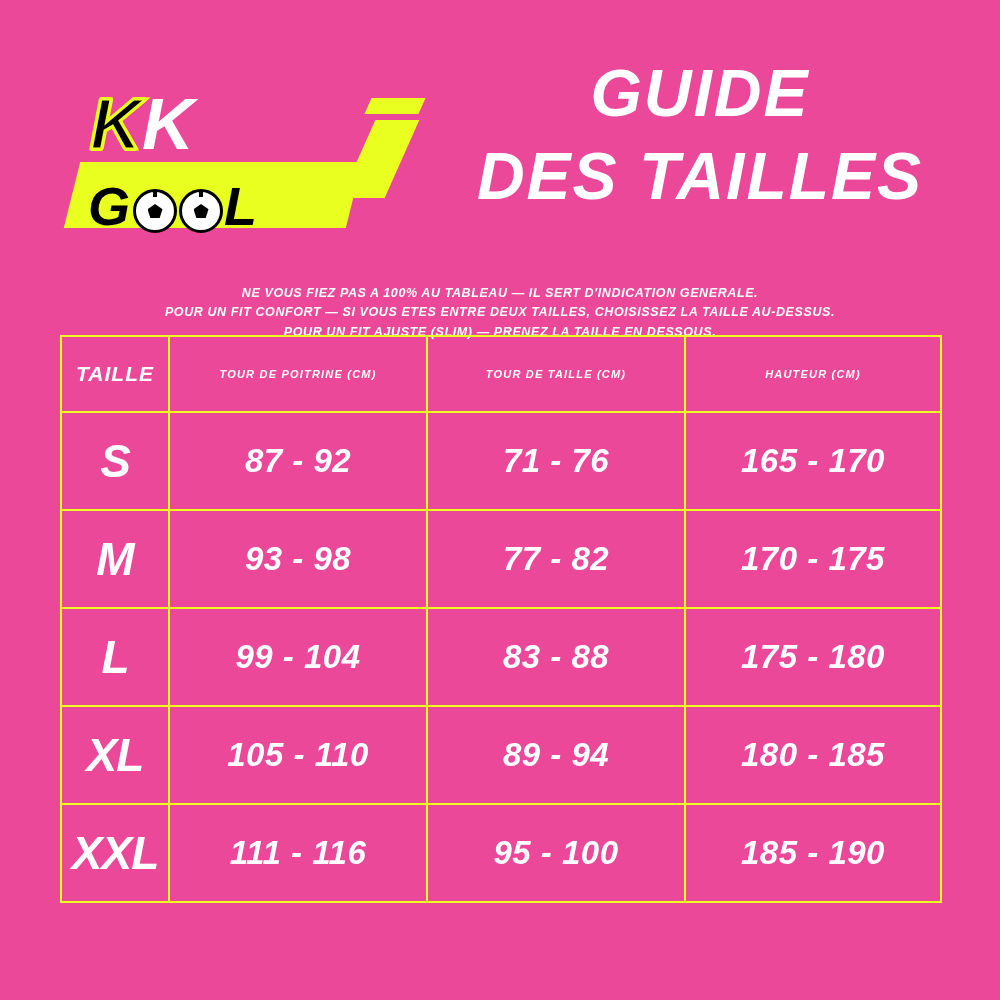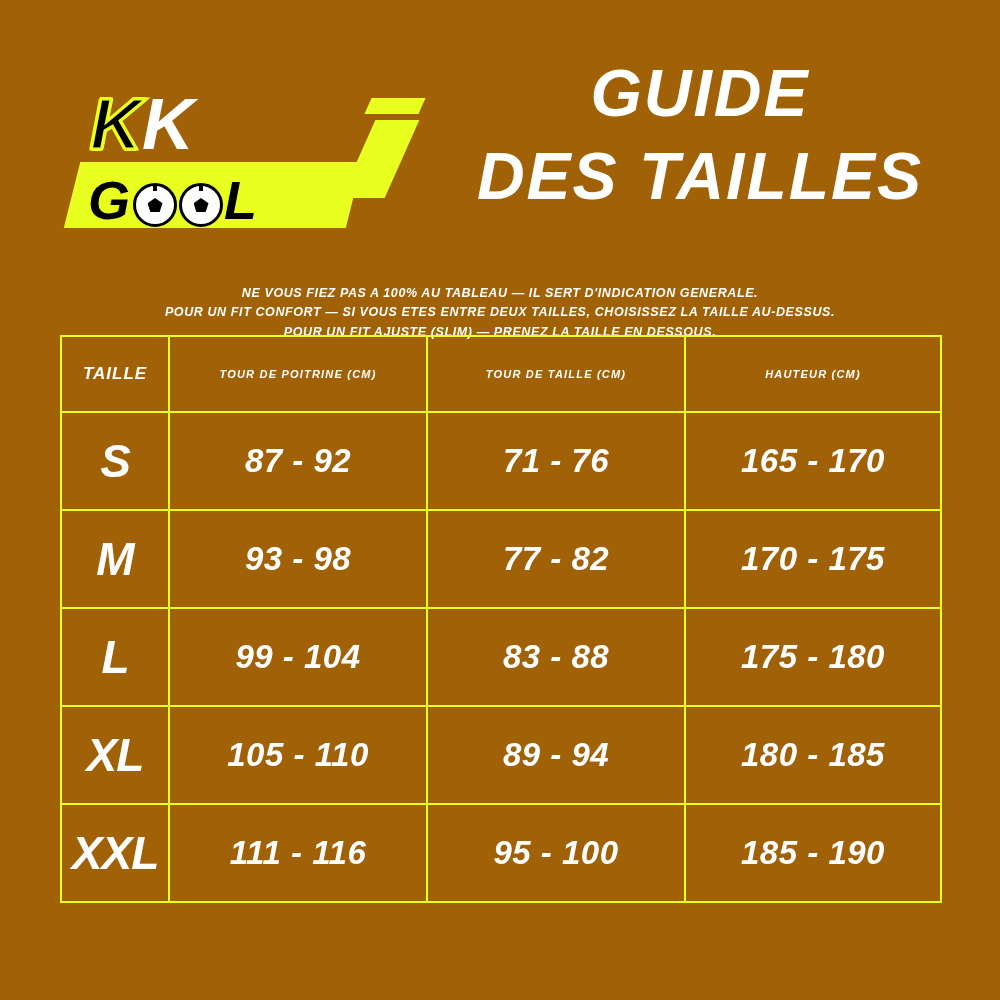--- a/index.html
+++ b/index.html
@@ -6,21 +6,21 @@
   html, body {
     margin: 0; padding: 0;
     width: 1000px; height: 1000px;
     background: #000;
     font-family: "Liberation Sans", sans-serif;
     overflow: hidden;
   }
   .page {
     position: relative;
     width: 1000px; height: 1000px;
-    background: #a16207;
+    background: #ec4899;
   }
 
   
   .header {
     position: relative;
     height: 260px;
   }
 
   
   .logo {
@@ -64,21 +64,21 @@
   .logo-kk .k-fill { color: #fff; margin-left: 2px; }
   .logo-band {
     position: absolute;
     left: 0; top: 120px;
     width: 282px; height: 66px;
     background: #e9ff1f;
     transform: skewX(-14deg);
   }
   .logo-gool {
     position: absolute;
-    left: 16px; top: 130px;
+    left: 16px; top: 136px;
     width: 270px;
     height: 56px;
     font-size: 54px;
     font-weight: bold;
     font-style: italic;
     color: #000;
     letter-spacing: 2px;
     line-height: 56px;
   }
   .ball {
@@ -162,21 +162,21 @@
   col.c1 { width: 108px; }
   col.c2 { width: 258px; }
   col.c3 { width: 258px; }
   col.c4 { width: 256px; }
 
   thead th {
     height: 76px;
     font-size: 11px;
     letter-spacing: 1.2px;
   }
-  thead th.head-size { font-size: 17px; letter-spacing: 1px; }
+  thead th.head-size { font-size: 21px; letter-spacing: 1px; }
 
   tbody td { height: 98px; }
   tbody td.size-cell {
     font-size: 46px;
     letter-spacing: -1px;
   }
   tbody td.val-cell {
     font-size: 33px;
     letter-spacing: 0.5px;
     margin-left: 8px;

